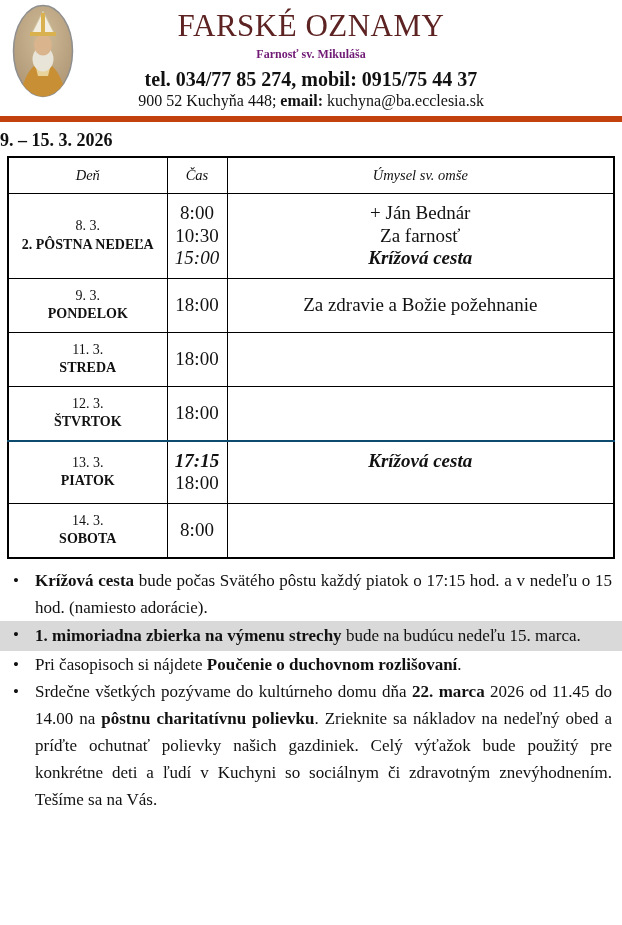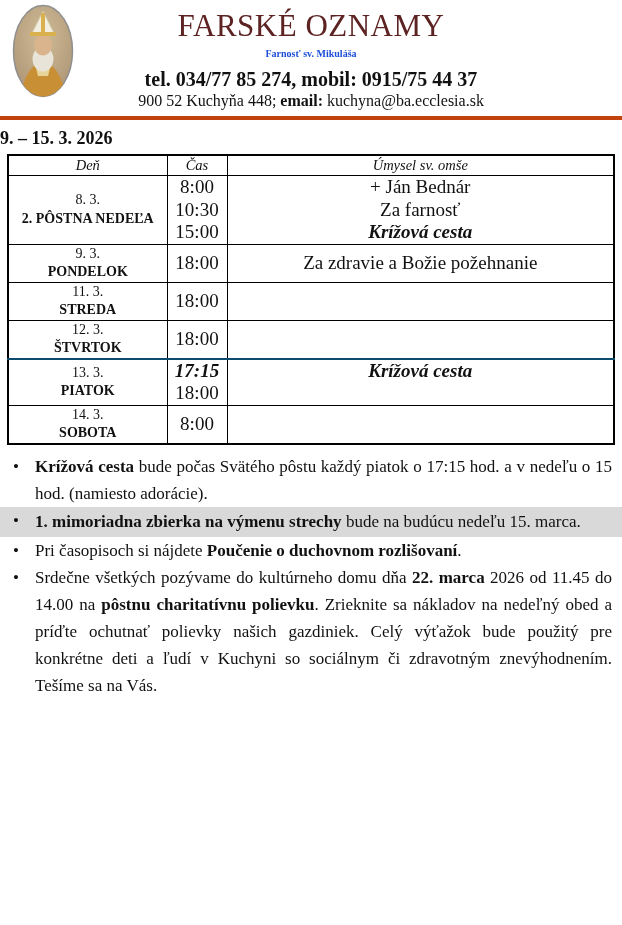--- a/index.html
+++ b/index.html
@@ -2,38 +2,38 @@
 <html><head>
 <meta charset="utf-8">
 <style>
   html,body{margin:0;padding:0;}
   body{
     width:622px;height:925px;background:#ffffff;color:#111;
     font-family:"Liberation Serif","DejaVu Serif",serif;
     overflow:hidden;position:relative;
   }
   
-  .header{position:relative;padding:8px 12px 4px;border-bottom:4px solid #c2410c;}
+  .header{position:relative;padding:8px 12px 4px;border-bottom:6px solid #c2410c;}
   .portrait{position:absolute;left:12px;top:4px;width:62px;height:94px;}
   .header-text{text-align:center;}
   .title{font-size:31px;line-height:36px;color:#5c2322;letter-spacing:.5px;}
-  .subtitle{font-size:10px;line-height:20px;color:#1d4ed8;font-weight:bold;}
+  .subtitle{font-size:12px;line-height:20px;color:#701a75;font-weight:bold;}
   .phone{font-size:20px;line-height:22px;font-weight:bold;margin-top:4px;}
   .address{font-size:16px;line-height:22px;}
   .address .b{font-weight:bold;}
   
   .date-heading{font-weight:bold;font-size:18px;line-height:24px;margin:6px 0 4px;}
   
   table.schedule{border-collapse:collapse;margin:0 auto;width:606px;table-layout:fixed;border:2px solid #000;}
-  table.schedule td{border:1px solid #000;vertical-align:middle;padding:0 2px;}
+  table.schedule td{border:1px solid #000;vertical-align:middle;padding:8px 2px;}
   thead td{font-style:italic;font-size:14.5px;line-height:19px;text-align:center;padding:1px 2px;}
   .day-cell{text-align:center;font-size:14px;line-height:18.5px;}
   .day-line.b{font-weight:bold;}
   .time-cell,.intent-cell{text-align:center;font-size:19px;line-height:22.5px;}
-  .s-italic{text-align:center;}
+  .s-italic{font-style:italic;text-align:center;}
   .s-bold-italic{font-style:italic;font-weight:bold;}
   tr.thick-top td{border-top:2px solid #0c4a6e;}
   
   .bullets{margin-top:8px;}
   .bullet{position:relative;padding:0 10px 0 35px;text-align:justify;font-size:17px;line-height:27px;}
   .bullet .marker{position:absolute;left:13px;top:0;}
   .bullet .b{font-weight:bold;}
   .bullet.highlight{background:#d9d9d9;padding-top:1px;padding-bottom:2px;}
 </style>
 </head>

